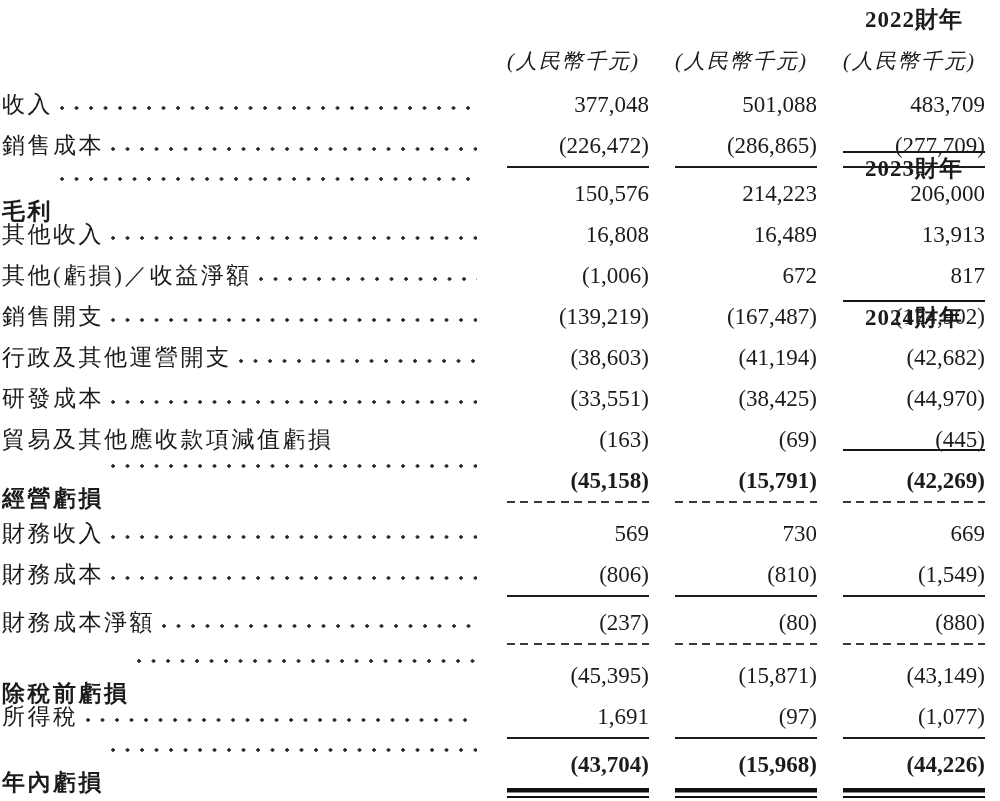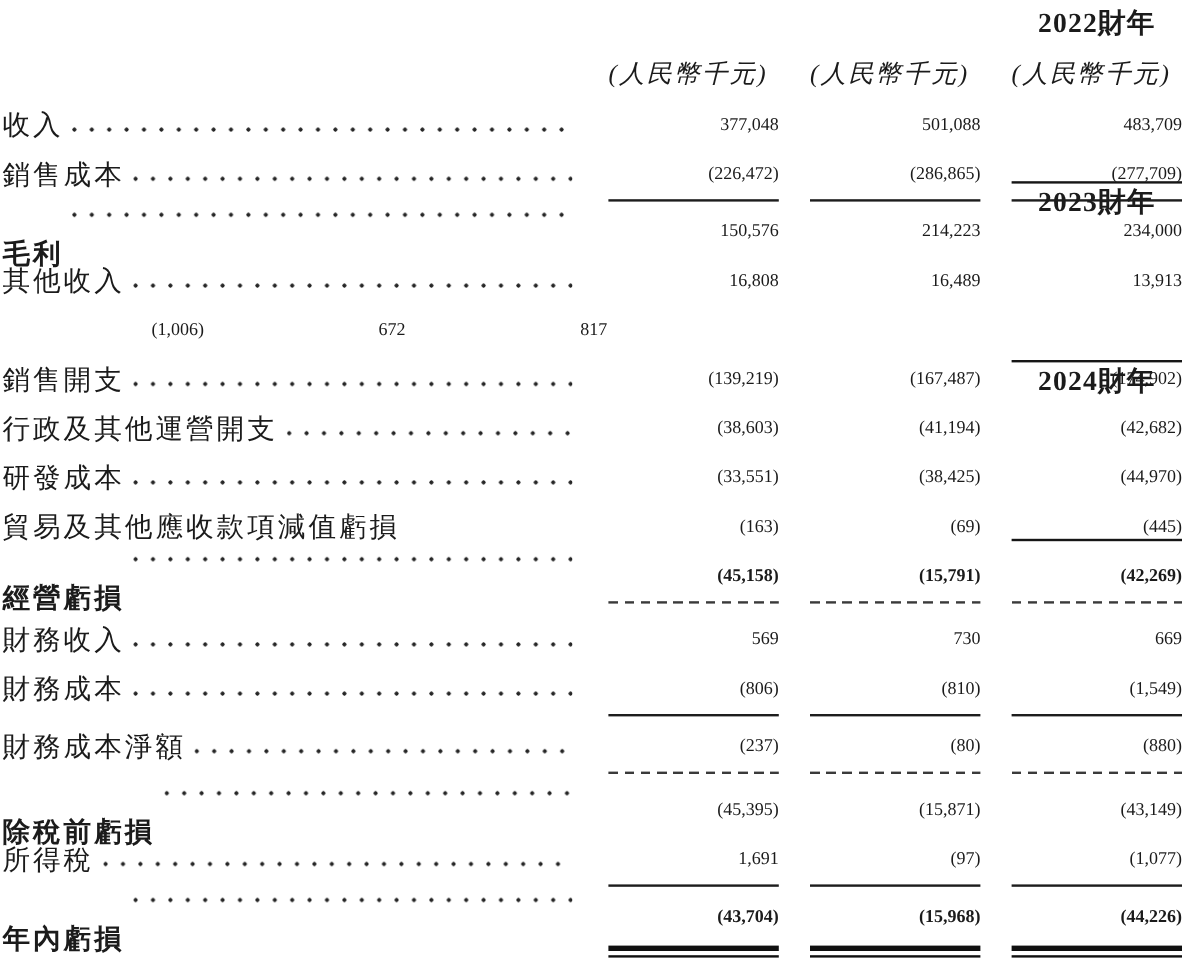--- a/index.html
+++ b/index.html
@@ -46,21 +46,21 @@
     font-style: italic;
     font-size: 21px;
     letter-spacing: 2px;
   }
   
   .data-row { height: 41px; font-size: 23px; }
   .data-row .label {
     white-space: nowrap;
     letter-spacing: 2.5px;
   }
-  .data-row .num-cell { font-size: 15px; font-family: Liberation Serif, serif; }
+  .data-row .num-cell { font-size: 23px; font-family: Liberation Serif, serif; }
   .bold-label .label { font-weight: bold; margin-top: 36px; }
   .bold-values .num-cell { font-weight: bold; }
   
   .leader {
     flex: 1 1 auto;
     height: 1em;
     margin: 0 4px 0 7px;
     align-self: baseline;
     background-image: radial-gradient(circle at 2px 2px, #262626 1.5px, transparent 1.9px);
     background-size: 14.5px 4px;
@@ -141,34 +141,38 @@
         </div>
     </div>
 
     <div class="row data-row bold-label">
       <div class="label-cell">
         <span class="label">毛利</span>
         <span class="leader"></span>
       </div>
       <div class="num-cell">150,576</div>
       <div class="num-cell">214,223</div>
-      <div class="num-cell">234,000</div>
+      <div class="num-cell">206,000</div>
     </div>
 
     <div class="row data-row">
       <div class="label-cell">
         <span class="label">其他收入</span>
         <span class="leader"></span>
       </div>
       <div class="num-cell">16,808</div>
       <div class="num-cell">16,489</div>
       <div class="num-cell">13,913</div>
     </div>
 
     <div class="row data-row">
+      <div class="label-cell">
+        <span class="label">其他(虧損)／收益淨額</span>
+        <span class="leader"></span>
+      </div>
       <div class="num-cell">(1,006)</div>
       <div class="num-cell">672</div>
       <div class="num-cell">817</div>
     </div>
 
     <div class="row data-row">
       <div class="label-cell">
         <span class="label">銷售開支</span>
         <span class="leader"></span>
       </div>

